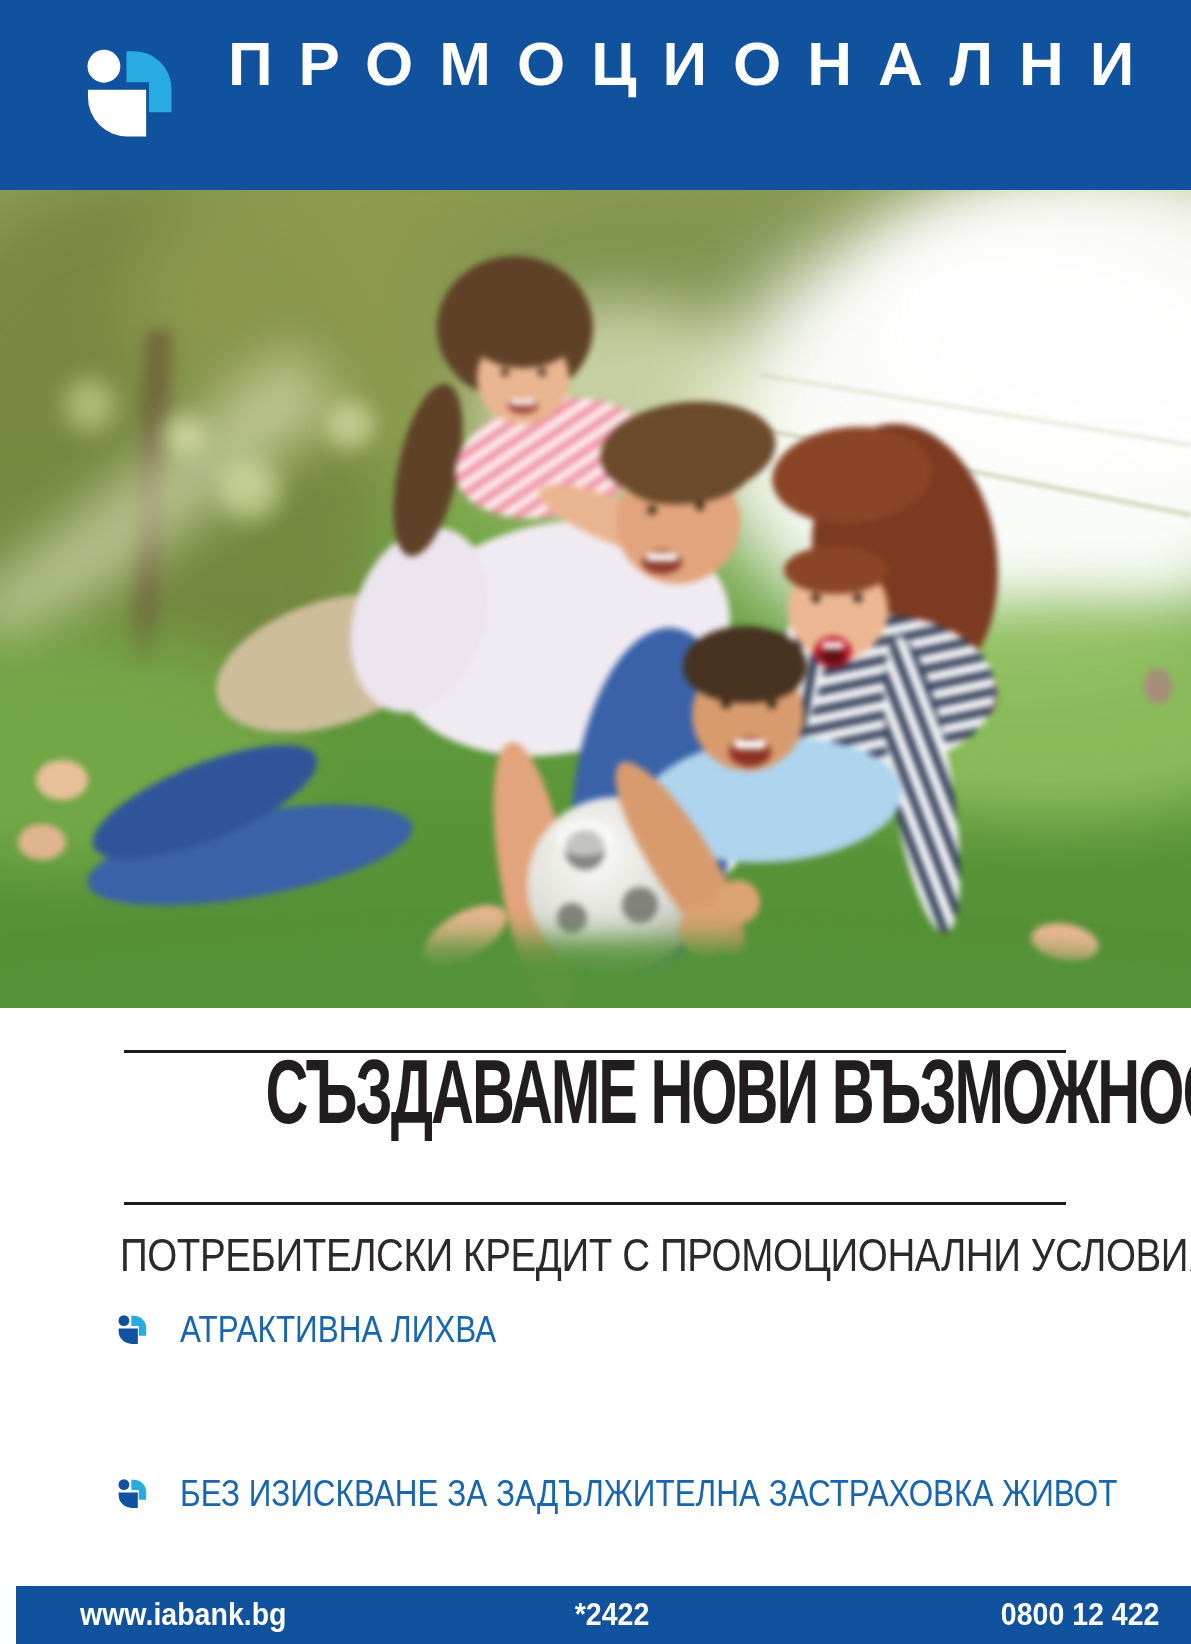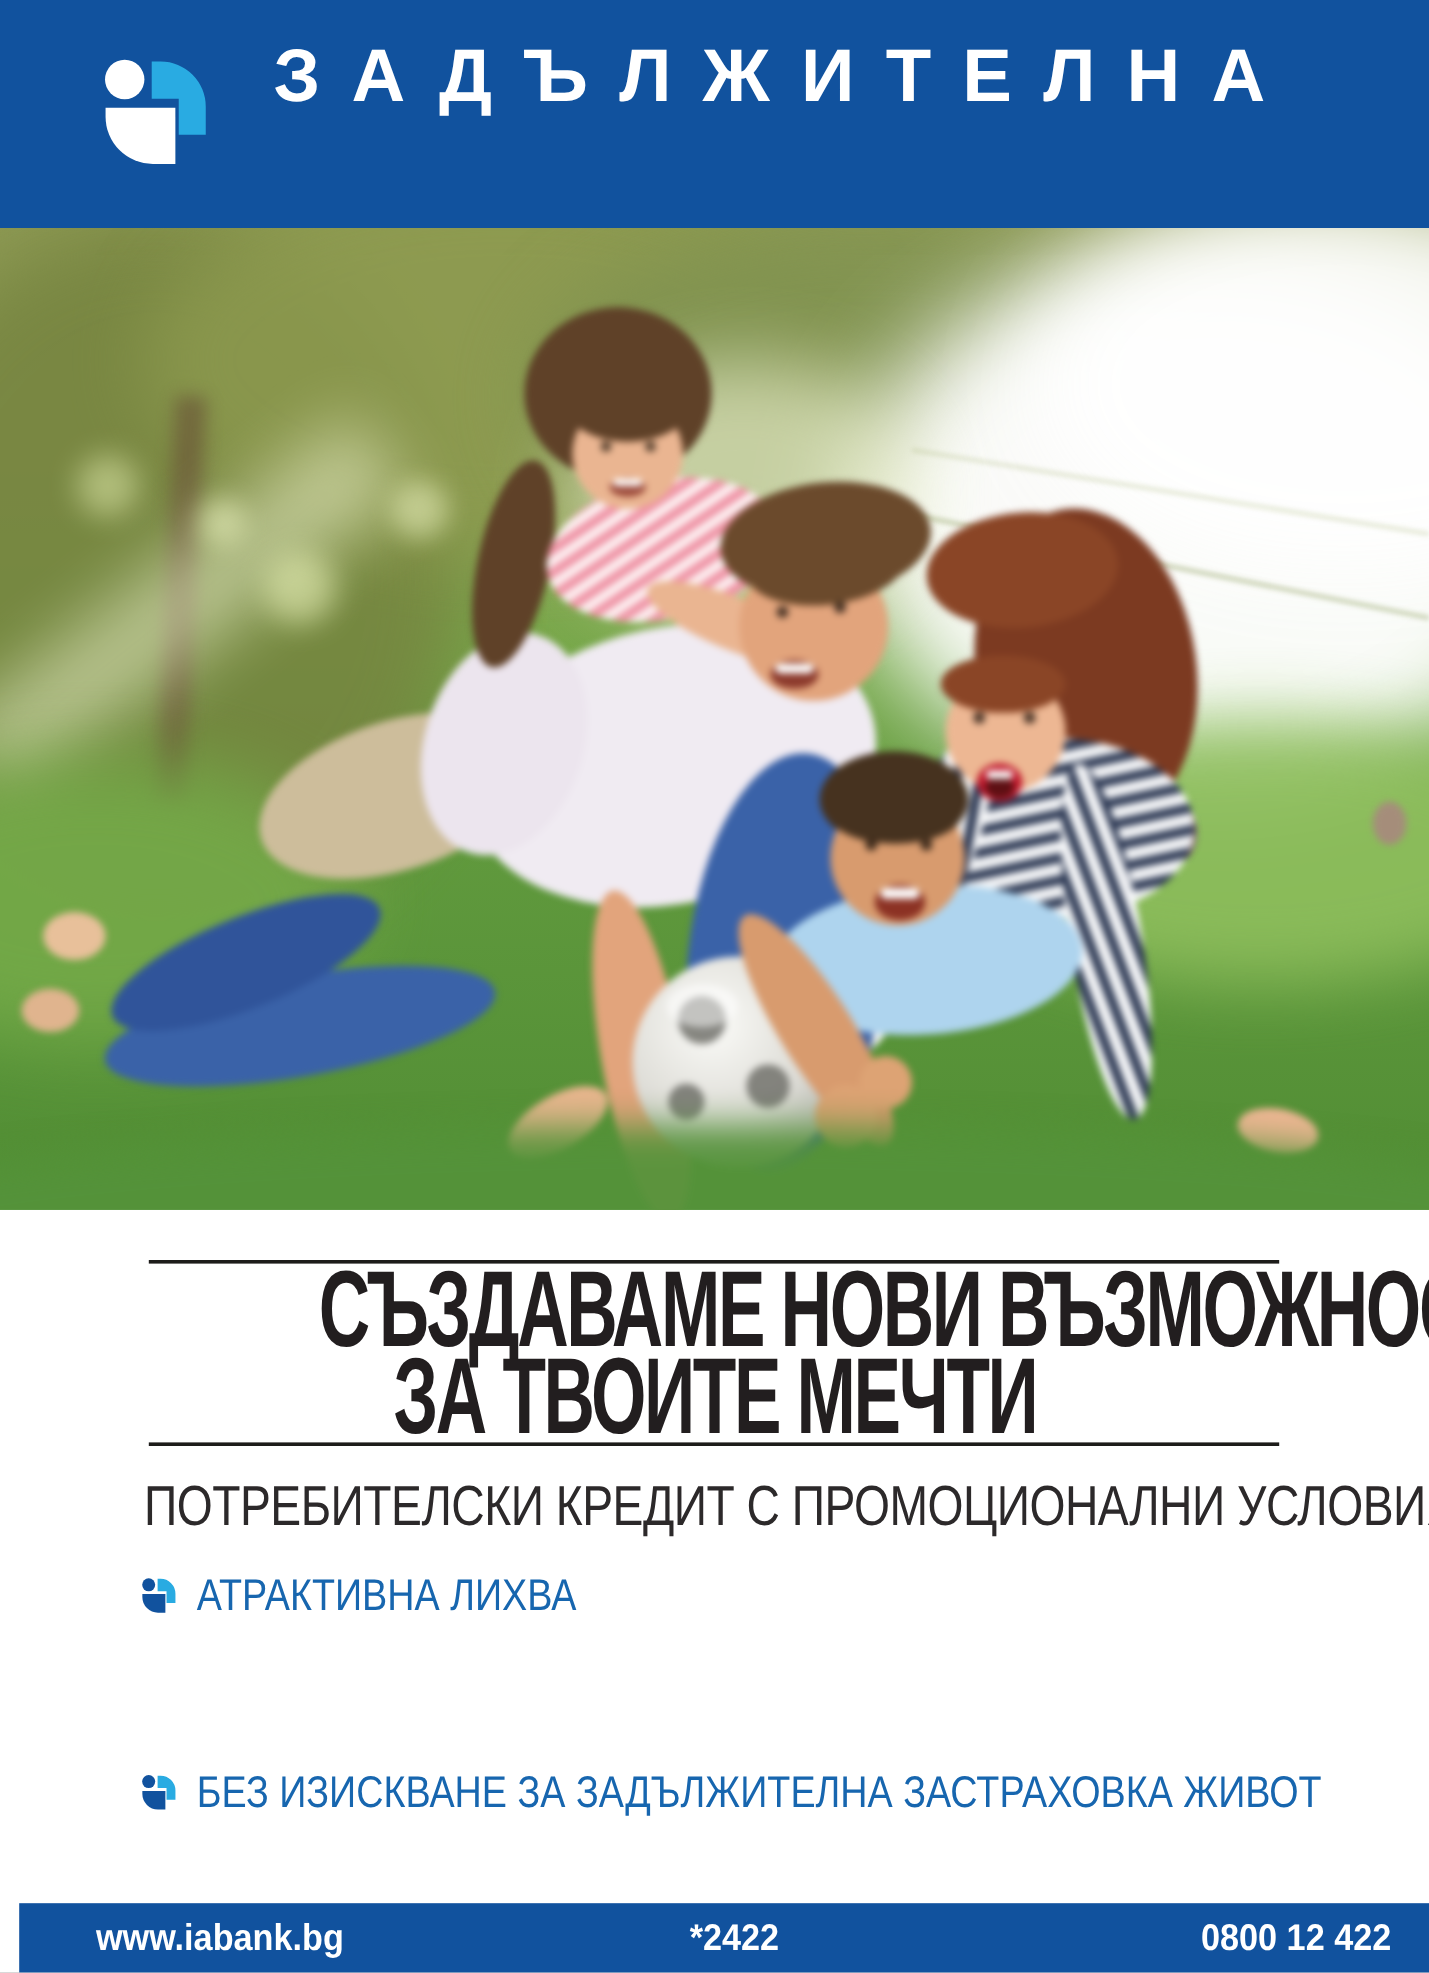--- a/index.html
+++ b/index.html
@@ -30,21 +30,21 @@
   .rule-bottom{top:1202px;}
   .headline{position:absolute;top:1056px;left:0;width:100%;text-align:center;color:var(--ink);font-weight:bold;}
   .headline .hl{line-height:72px;height:72px;}
   .headline .hl span{display:inline-block;font-size:90px;letter-spacing:-3px;transform:scaleX(0.66);white-space:nowrap;}
 
   
   .subhead{position:absolute;left:120px;top:1231px;color:#2c292a;font-size:47px;line-height:47px;font-weight:400;}
   .subhead span{display:inline-block;transform:scaleX(0.82);transform-origin:left center;white-space:nowrap;letter-spacing:-0.5px;}
 
   
-  .bullet{position:absolute;left:118px;height:36px;display:flex;align-items:center;gap:15px;text-align:right;}
+  .bullet{position:absolute;left:118px;height:36px;display:flex;align-items:center;gap:31px;text-align:right;}
   .bullet.b1{top:1311px;}
   .bullet.b2{top:1393px;}
   .bullet.b3{top:1475px;}
   .bullet svg{width:31px;height:35px;flex:0 0 auto;}
   .bullet .blabel{color:var(--benefit-blue);font-size:37px;line-height:37px;font-weight:400;
                   display:inline-block;transform:scaleX(0.85);transform-origin:left center;white-space:nowrap;letter-spacing:0;}
 
   
   .footer{position:absolute;left:16px;bottom:0;width:100%;height:58px;background:var(--brand);color:#fff;font-weight:bold;font-size:31px;}
   .footer .fitem{position:absolute;top:0;line-height:58px;white-space:nowrap;display:inline-block;}
@@ -57,21 +57,21 @@
 
 <div class="page">
 
   <div class="header">
     <svg class="logo" viewBox="0 0 100 113" aria-hidden="true">
       <path d="M43,12 L51,12 A40,40 0 0 1 91,52 L91,77 L67,77 L67,45 L43,45 Z" fill="#29ABE2"></path>
       <path d="M2,53 L64,53 L64,103 L44,103 A42,42 0 0 1 2,61 Z" fill="#ffffff"></path>
       <circle cx="19" cy="28" r="17.5" fill="#ffffff"></circle>
     </svg>
     <div class="hdr-text">
-      <div class="hdr-line1">ЗАДЪЛЖИТЕЛНА</div>
+      <div class="hdr-line1">ПРОМОЦИОНАЛНИ</div>
     </div>
   </div>
 
   <div class="hero">
     <svg viewBox="0 0 1191 818" preserveAspectRatio="none" aria-hidden="true">
       <defs>
         <linearGradient id="bgGrad" x1="0" y1="0" x2="0" y2="1">
           <stop offset="0" stop-color="#8f9a55"></stop>
           <stop offset="0.25" stop-color="#93a359"></stop>
           <stop offset="0.45" stop-color="#75a849"></stop>
@@ -188,21 +188,20 @@
         <circle cx="738" cy="712" r="22" fill="#dda374"></circle>
 
         <ellipse cx="595" cy="818" rx="720" ry="70" fill="#55933a" opacity="0.95" style="filter:blur(14px)"></ellipse>
       </g>
     </svg>
   </div>
 
   <div class="rule rule-top"></div>
   <div class="headline">
     <div class="hl"><span>СЪЗДАВАМЕ НОВИ ВЪЗМОЖНОСТИ</span></div>
-    <div class="hl"><span>ЗА ТВОИТЕ МЕЧТИ</span></div>
   </div>
   <div class="rule rule-bottom"></div>
 
   <div class="subhead">
     <span>ПОТРЕБИТЕЛСКИ КРЕДИТ С ПРОМОЦИОНАЛНИ УСЛОВИЯ:</span>
   </div>
 
   <div class="bullet b1">
     <svg viewBox="0 0 100 113" aria-hidden="true">
       <path d="M43,12 L51,12 A40,40 0 0 1 91,52 L91,77 L67,77 L67,45 L43,45 Z" fill="#29ABE2"></path>

